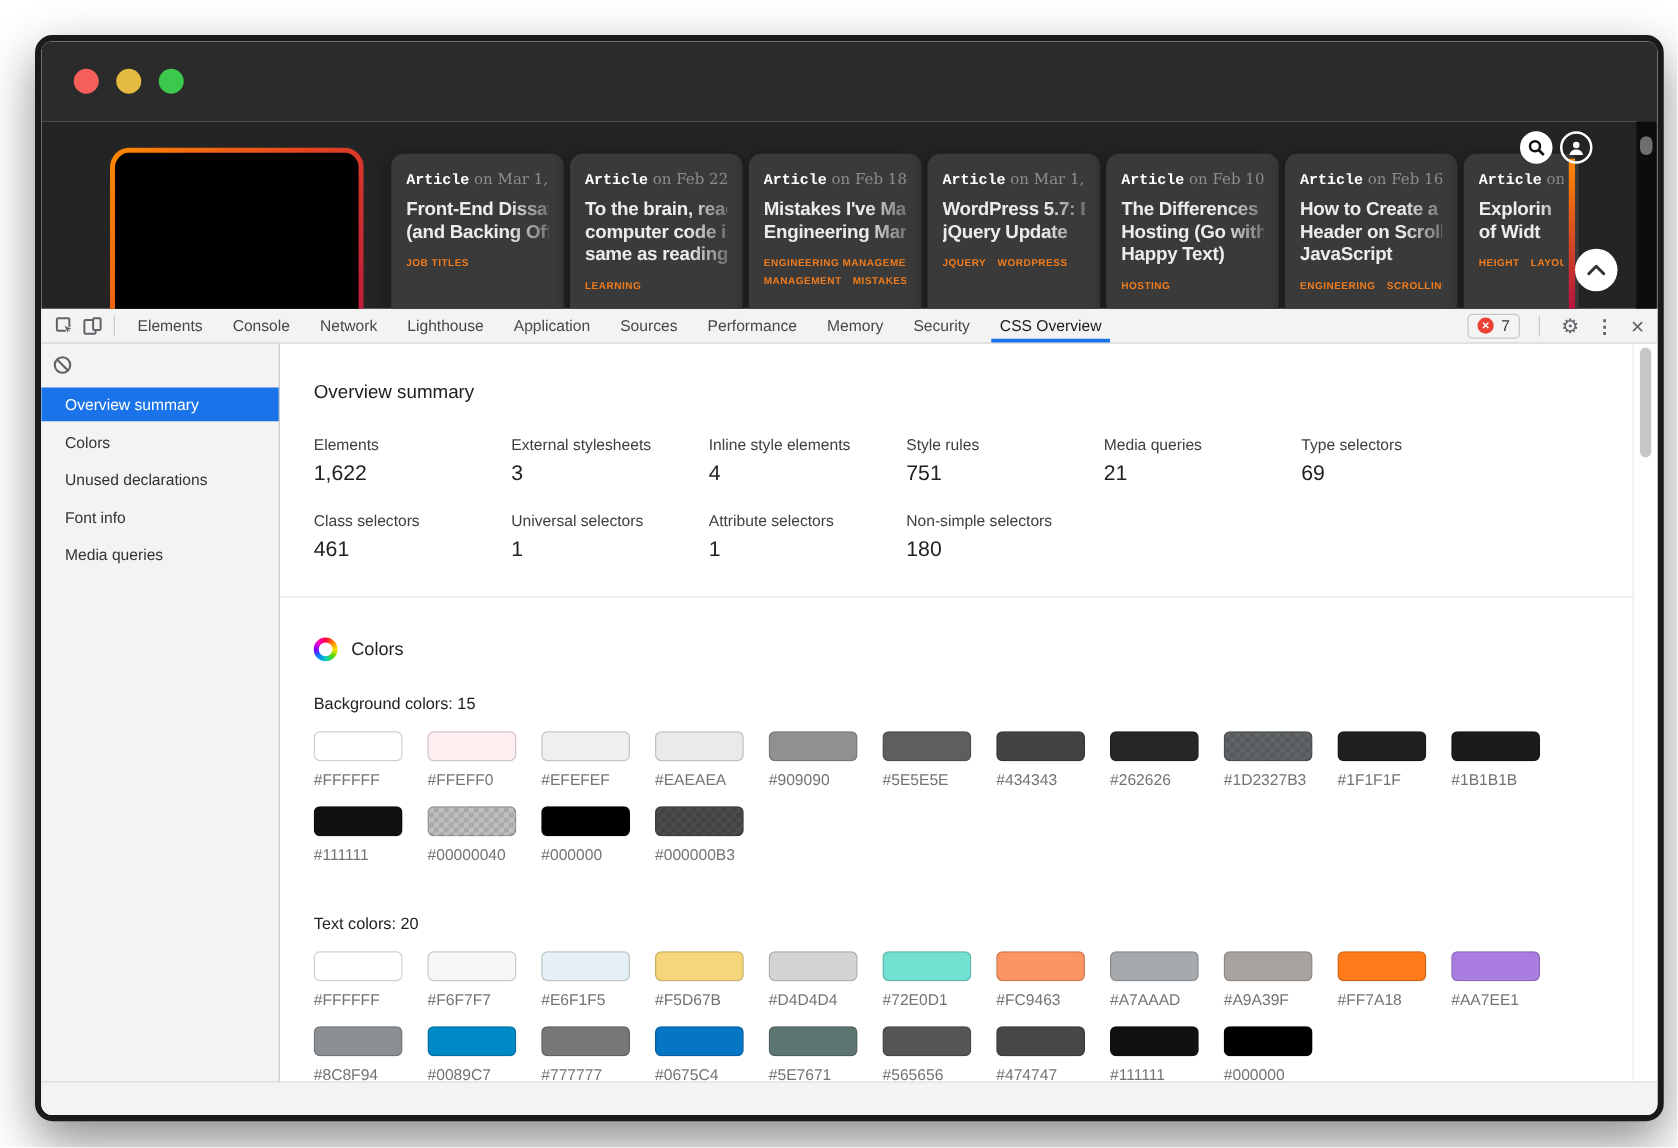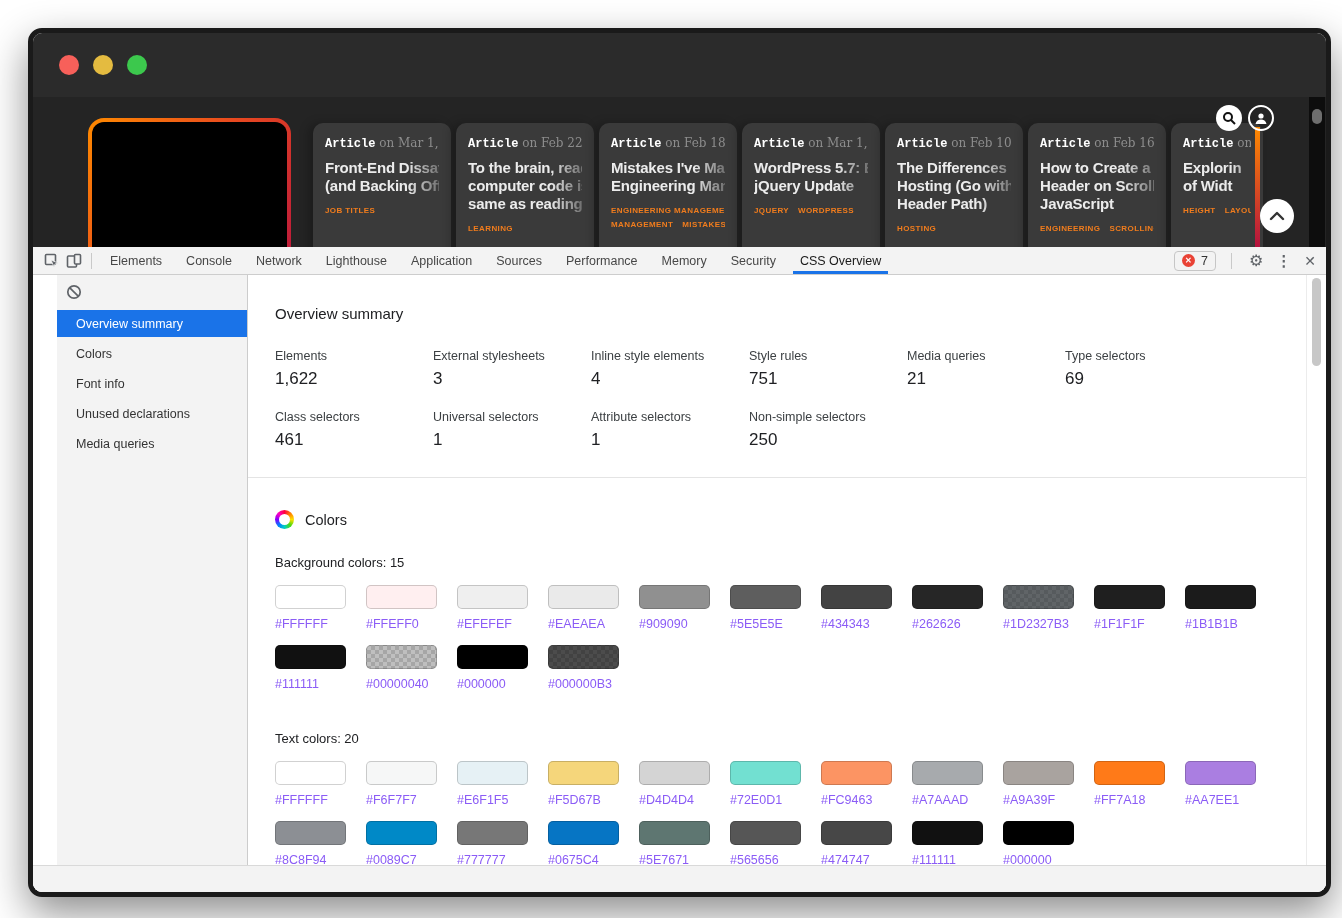--- a/index.html
+++ b/index.html
@@ -54,21 +54,21 @@
   .tab.active{color:#1a1a1a;}
   .tab.active::after{content:"";position:absolute;left:5px;right:5px;bottom:0;height:3px;
                      background:var(--accent-blue,#1a73e8);}
   .toolbar-right{margin-left:auto;display:flex;align-items:center;gap:9px;}
   .err-badge{display:flex;align-items:center;gap:6px;border:1px solid #c6c6c6;border-radius:4px;
              padding:2px 7px;background:transparent;cursor:pointer;font-size:12.5px;color:#333;}
   .err-dot{width:13px;height:13px;border-radius:50%;background:var(--error-red,#e94235);color:#fff;
            font-size:8px;line-height:13px;text-align:center;font-weight:bold;}
   .glyph-btn{border:none;background:transparent;cursor:pointer;color:#5f6368;padding:0 2px;}
   .gear{font-size:16px;} .kebab{font-size:15px;font-weight:bold;} .close{font-size:14px;}
-  .dt-body{flex:1;display:flex;min-height:0;padding-left:24px;}
+  .dt-body{flex:1;display:flex;min-height:0;}
   .sidebar{width:190px;flex:none;background:#f3f3f3;border-right:1px solid #ccc;padding-top:7px;}
   .sidebar-clear{margin:2px 0 10px 9px;border:none;background:transparent;padding:0;cursor:pointer;
                  color:#5f6368;display:block;}
   .side-item{height:27px;display:flex;align-items:center;padding-left:19px;font-size:12.5px;
              color:#333;margin-bottom:3px;cursor:pointer;}
   .side-item.selected{background:var(--accent-blue,#1a73e8);color:#fff;}
   .content{flex:1;background:#fff;position:relative;padding:30px 0 0 27px;overflow:hidden;}
   .h1{font-size:15px;font-weight:normal;color:#202124;margin:0 0 27px;}
   .stats{display:grid;grid-template-columns:repeat(6,158px);row-gap:21px;}
   .stat-label{font-size:12.5px;color:#3c4043;margin-bottom:6px;}
@@ -76,21 +76,21 @@
   .divider{margin:27px 0 0 -27px;border:none;border-top:1px solid #e4e4e4;}
   .colors-head{display:flex;align-items:center;gap:11px;margin-top:32px;}
   .wheel{width:19px;height:19px;border-radius:50%;position:relative;flex:none;
          background:conic-gradient(#ff0040,#ff8000,#ffe000,#4cd80f,#00d0c0,#0080ff,#8000ff,#ff00c0,#ff0040);}
   .wheel::after{content:"";position:absolute;inset:4px;background:#fff;border-radius:50%;}
   .colors-title{font-size:14.5px;color:#202124;}
   .swatch-section-title{font-size:13px;color:#202124;margin-top:26px;}
   .swatch-grid{display:flex;flex-wrap:wrap;margin-top:15px;width:1010px;}
   .swatch-item{width:71px;margin:0 20px 14px 0;}
   .swatch{width:71px;height:24px;border-radius:5px;border:1px solid rgba(0,0,0,.18);box-sizing:border-box;}
-  .swatch-hex{font-size:12.5px;color:#8b5cf6;margin-top:8px;white-space:nowrap;}
+  .swatch-hex{font-size:12.5px;color:#737373;margin-top:8px;white-space:nowrap;}
   .scroll-gutter{position:absolute;top:0;right:0;bottom:0;width:19px;border-left:1px solid #ececec;background:#fff;}
   .content-thumb{position:absolute;top:3px;left:5px;width:9px;height:88px;border-radius:5px;background:#c7c7c7;}
   .footer{height:26px;flex:none;background:#f3f3f3;border-top:1px solid #d9d9d9;}
   svg{display:block;}
 </style>
 </head>
 <body>
 
 <div class="stage">
   <div class="window">
@@ -173,21 +173,21 @@
             </div>
         </article>
           <article class="card">
           <div class="meta">
             <span class="meta-label">Article</span>
             <span class="meta-date">on Feb 10, 20</span>
           </div>
           <h3 class="title">
               <div class="line">The Differences in</div>
               <div class="line">Hosting (Go with t</div>
-              <div class="line">Header Path)</div>
+              <div class="line">Happy Text)</div>
             </h3>
           <div class="tags">
               <div class="tag-row">
                 <span class="tag">HOSTING</span>
               </div>
             </div>
         </article>
           <article class="card">
           <div class="meta">
             <span class="meta-label">Article</span>
@@ -308,22 +308,22 @@
               <svg width="16" height="16" viewBox="0 0 16 16">
                   <circle cx="8" cy="8" r="6.2" fill="none" stroke="#5f6368" stroke-width="1.7"></circle>
                   <line x1="3.8" y1="3.8" x2="12.2" y2="12.2" stroke="#5f6368" stroke-width="1.7"></line>
                 </svg>
             </span>
           </button>
           <div class="side-items">
 
           <div class="side-item selected">Overview summary</div>
               <div class="side-item">Colors</div>
+              <div class="side-item">Unused declarations</div>
               <div class="side-item">Font info</div>
-              <div class="side-item">Unused declarations</div>
               <div class="side-item">Media queries</div>
             </div>
         </div>
 
         <div class="content">
           <h1 class="h1">Overview summary</h1>
 
           <div class="stats">
 
           <div class="stat">
@@ -357,21 +357,21 @@
               <div class="stat">
               <div class="stat-label">Universal selectors</div>
               <div class="stat-value">1</div>
             </div>
               <div class="stat">
               <div class="stat-label">Attribute selectors</div>
               <div class="stat-value">1</div>
             </div>
               <div class="stat">
               <div class="stat-label">Non-simple selectors</div>
-              <div class="stat-value">250</div>
+              <div class="stat-value">180</div>
             </div>
             </div>
 
           <hr class="divider">
 
           <div class="colors-head">
             <span class="wheel"></span>
             <span class="colors-title">Colors</span>
           </div>
 

